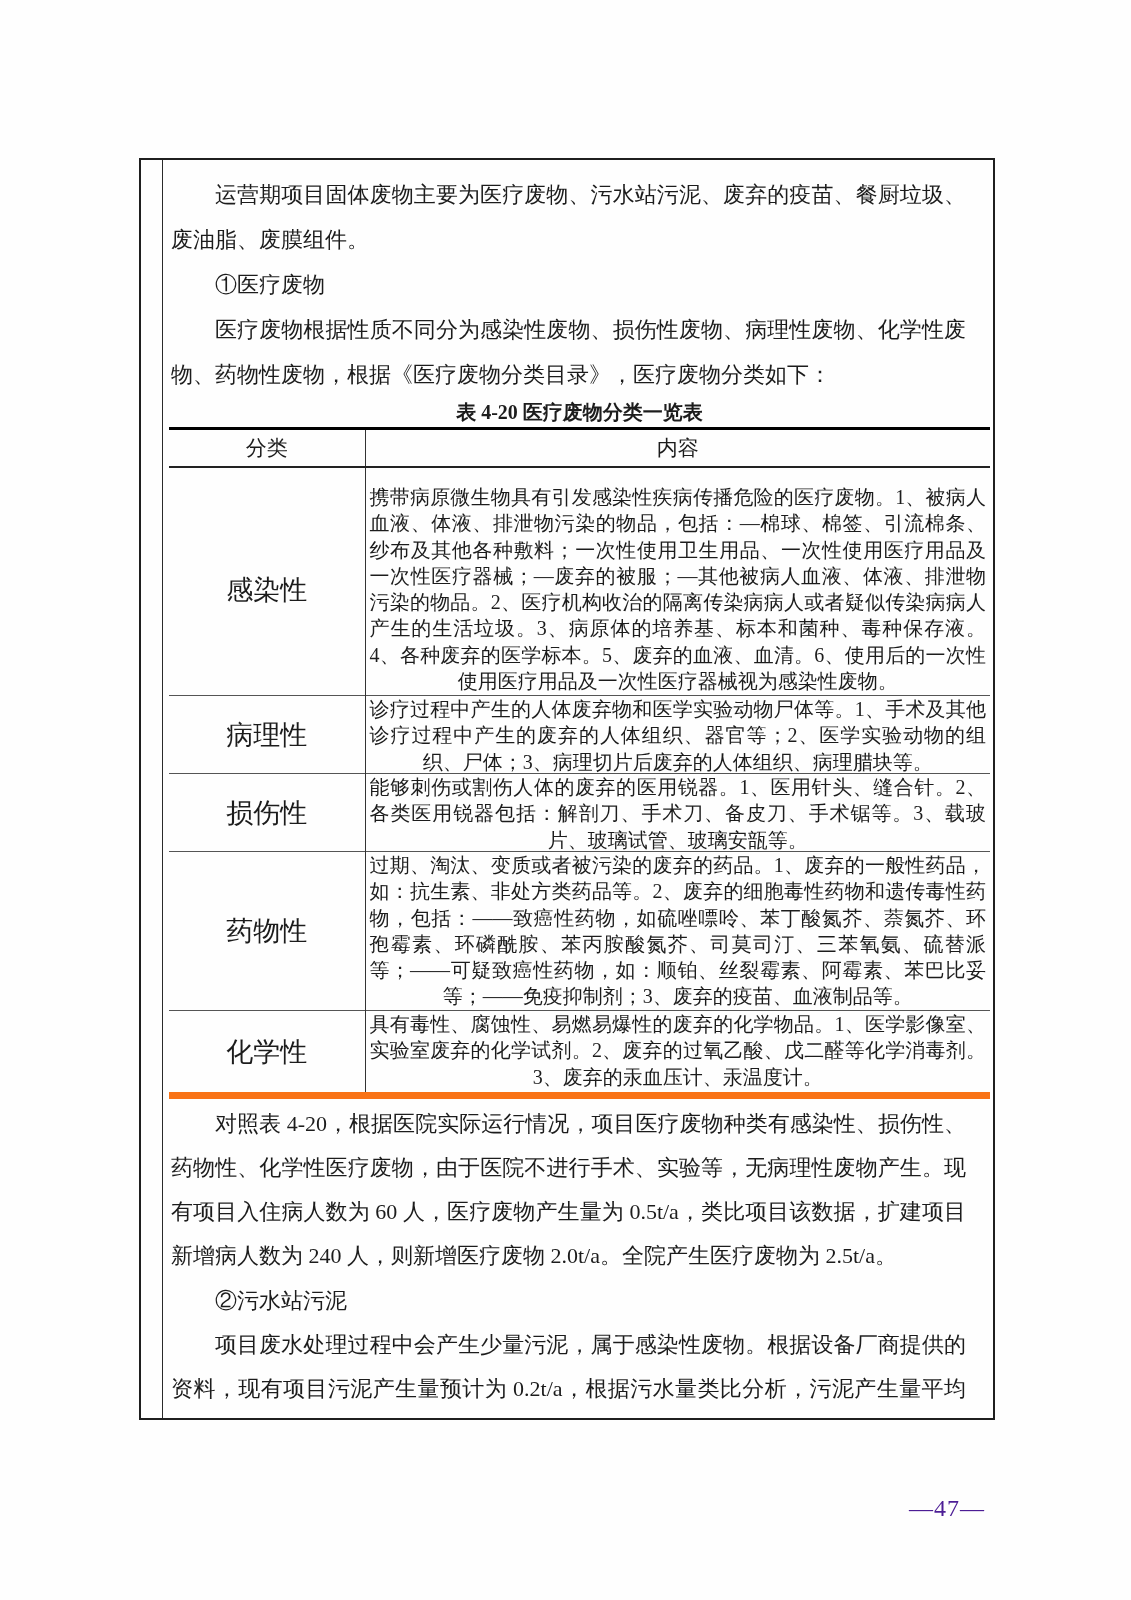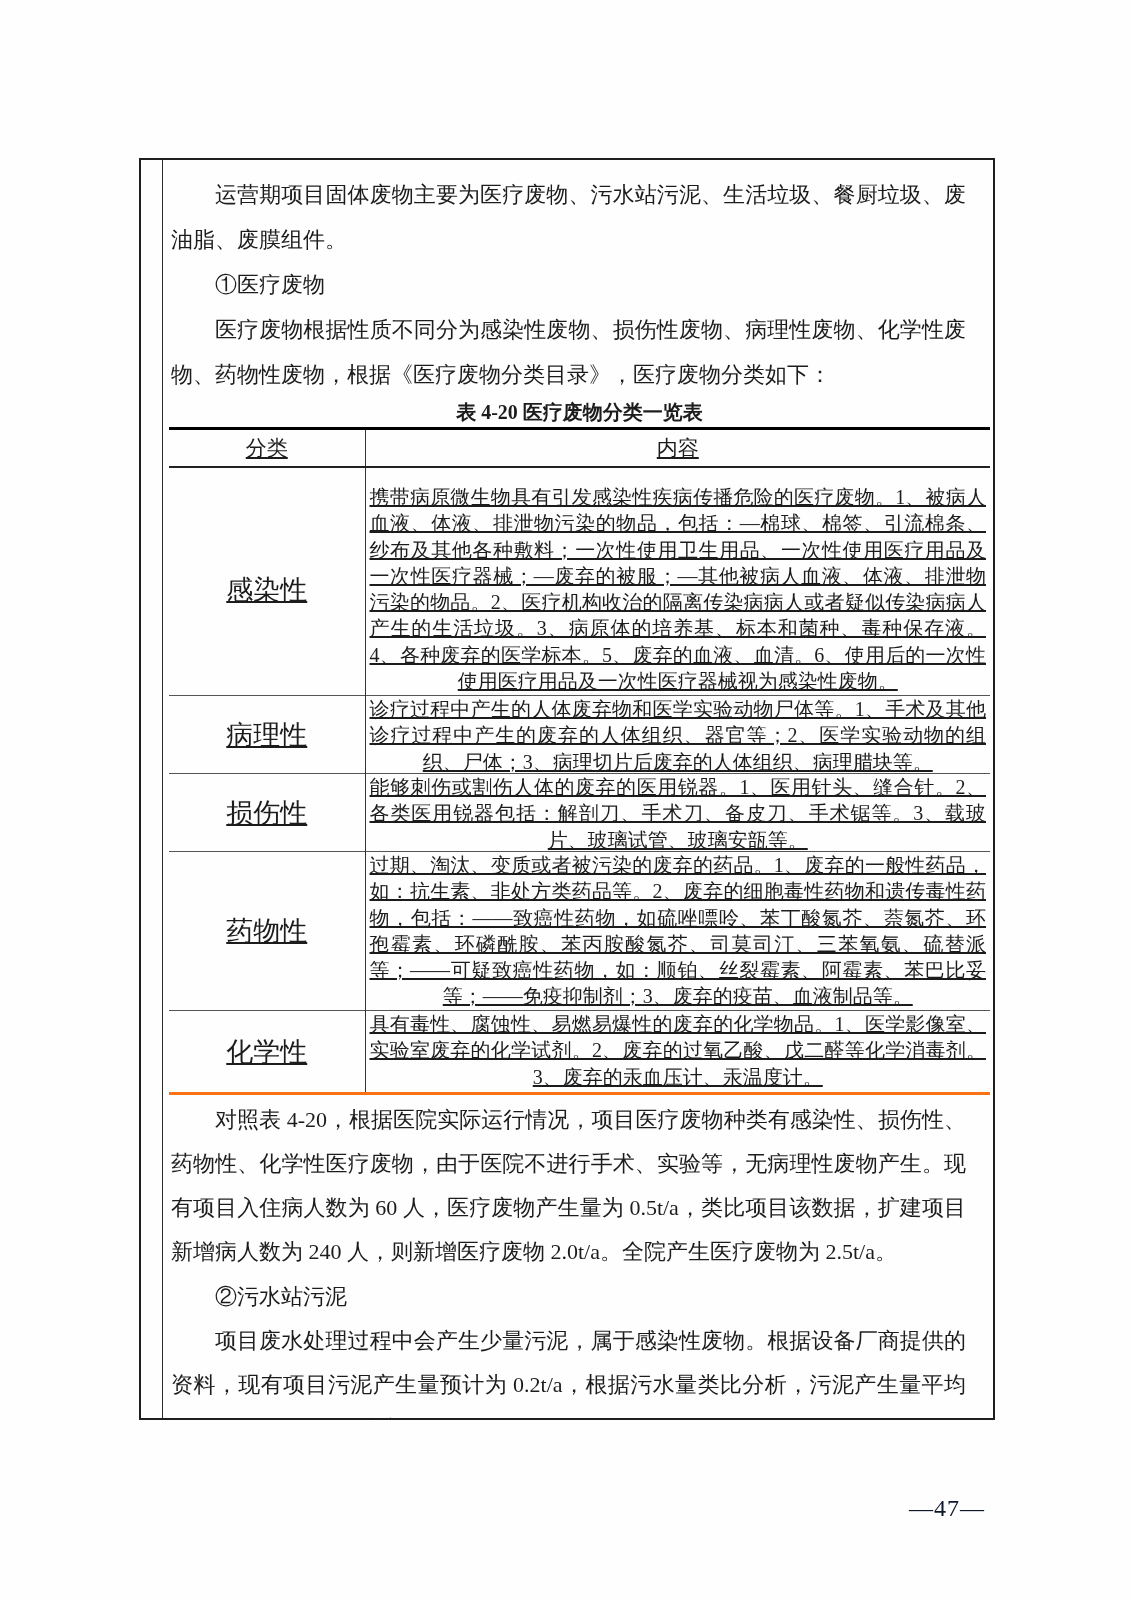--- a/index.html
+++ b/index.html
@@ -57,22 +57,21 @@
     text-align: center;
     font-weight: bold;
     font-size: 20px;
     overflow: hidden;
   }
   table.waste {
     width: 100%;
     border-collapse: collapse;
     table-layout: fixed;
     border-top: 3px solid #000;
-    border-bottom: 3px solid #f97316;
-    text-decoration: underline;
+    border-bottom: 7px solid #f97316;
   }
   table.waste col.c1 { width: 196px; }
   table.waste th {
     font-weight: normal;
     font-size: 21px;
     height: 36px;
     text-align: center;
     border-bottom: 2px solid #222;
     padding: 0;
   }
@@ -107,32 +106,32 @@
   .after { padding-top: 3px; }
   .after .hp4 { height: 177px; }
   .after .hp5 { height: 44px; }
   .after .hp6 { height: 132px; }
   .page-number {
     position: absolute;
     right: 146px;
     top: 1495px;
     font-size: 24px;
     letter-spacing: 1px;
-    color: #0f172a;
+    color: #4c1d95;
   }
 </style>
 </head>
 <body>
 
 <div class="page">
   <div class="frame">
     <div class="gutter"></div>
     <div class="content">
 
-      <p class="para h90">运营期项目固体废物主要为医疗废物、污水站污泥、生活垃圾、餐厨垃圾、废油脂、废膜组件。</p>
+      <p class="para h90">运营期项目固体废物主要为医疗废物、污水站污泥、废弃的疫苗、餐厨垃圾、废油脂、废膜组件。</p>
       <p class="para h45">①医疗废物</p>
       <p class="para h90">医疗废物根据性质不同分为感染性废物、损伤性废物、病理性废物、化学性废物、药物性废物，根据《医疗废物分类目录》，医疗废物分类如下：</p>
 
       <div class="tbl-title">表 4-20 医疗废物分类一览表</div>
 
       <table class="waste">
         <colgroup>
             <col class="c1">
             <col class="c2">
           </colgroup>

